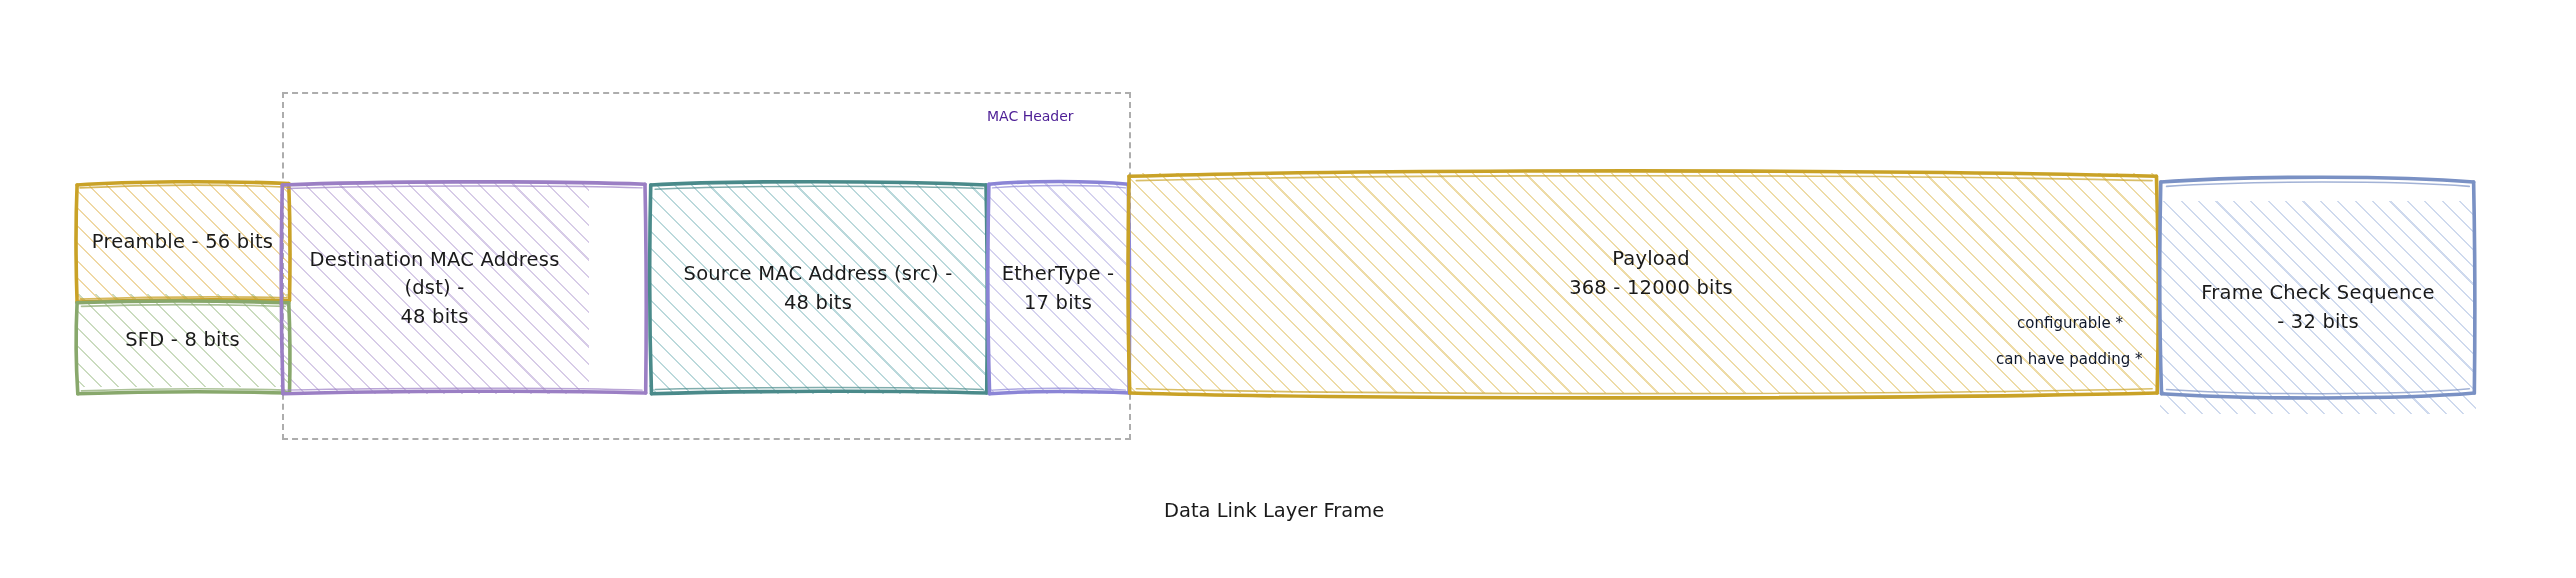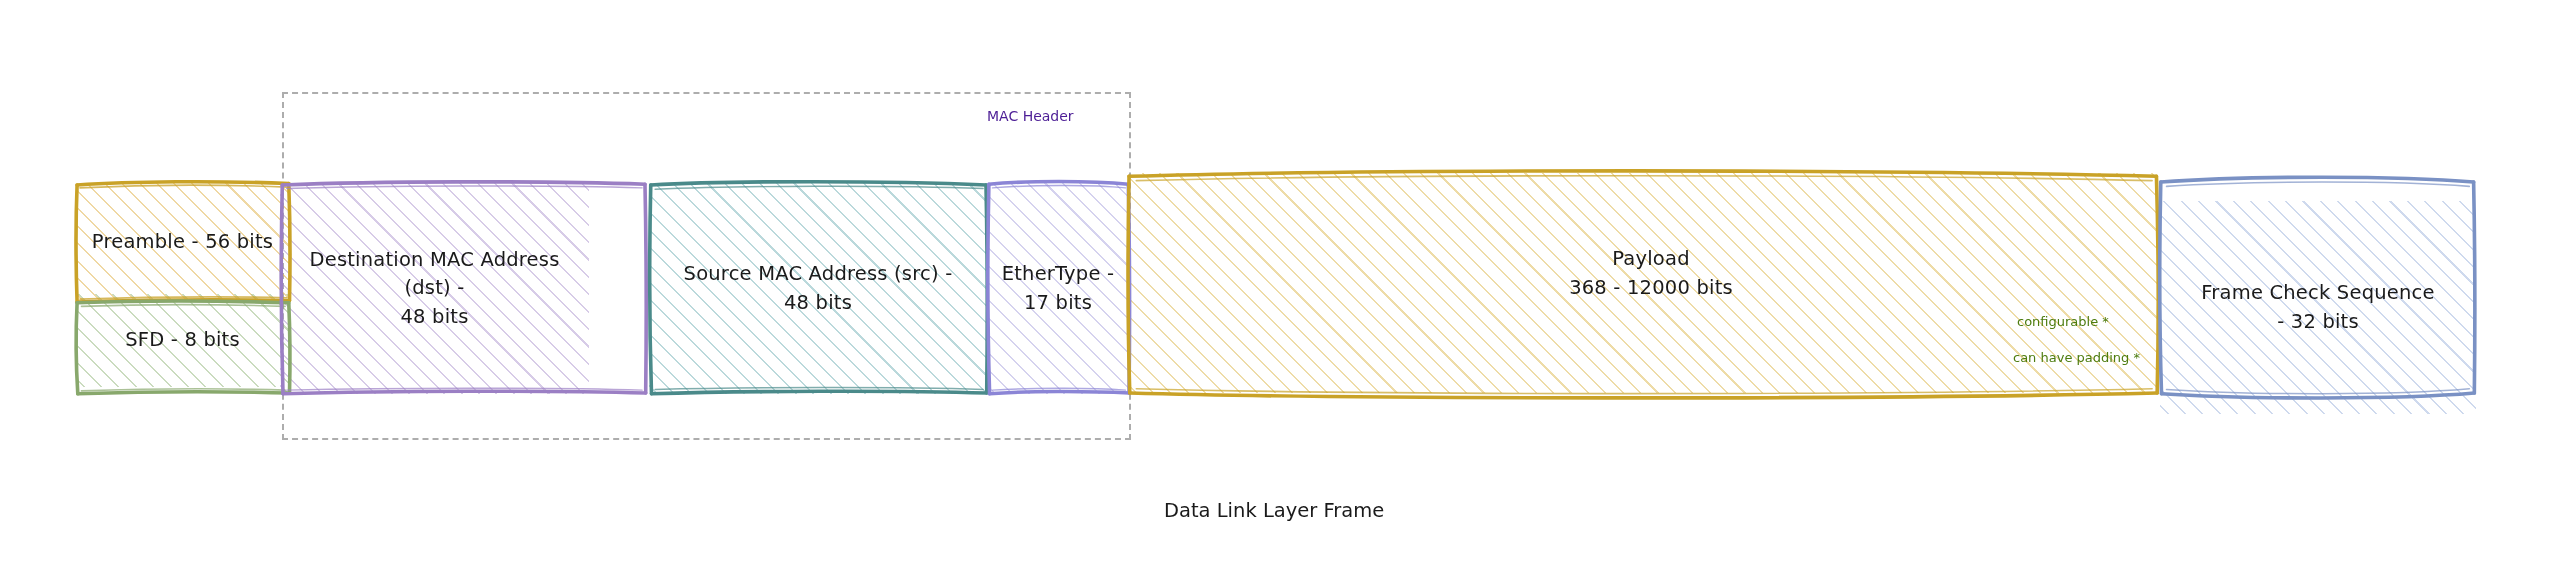--- a/index.html
+++ b/index.html
@@ -123,22 +123,22 @@
     position: absolute;
     color: #4c1d95;
     font-size: 14px;
     white-space: nowrap;
     z-index: 6;
   }
 
   
   .payload-note {
     position: absolute;
-    font-size: 13px;
-    color: #4d7c0f;
+    font-size: 15px;
+    color: #0f172a;
     white-space: nowrap;
     z-index: 5;
     text-align: left;
   }
 
   
   #diagram-caption {
     position: absolute;
     font-size: 19.5px;
     color: #1a1a1a;
@@ -191,21 +191,21 @@
   <div class="fbox hatch-amber" style="left:1128px; top:173px; width:1030px; height:220px; z-index:2;
               background-image: repeating-linear-gradient(45deg,
                  rgba(232,208,138,0) 0px, rgba(232,208,138,0) 5px,
                  rgba(232,208,138,0.75) 5px, rgba(232,208,138,0.75) 6.5px,
                  rgba(232,208,138,0) 6.5px, rgba(232,208,138,0) 12.3px); padding-left: 16px;">
     <span class="label" style="margin-top:-19px;">Payload
 368 - 12000 bits</span>
   </div>
 
   <div class="payload-note" style="left:2017px; top:314px;">configurable *</div>
-  <div class="payload-note" style="left:1996px; top:350px;margin-left:17px;">can have padding *</div>
+  <div class="payload-note" style="left:1996px; top:350px;">can have padding *</div>
 
   <div class="fbox hatch-blue" style="left:2160px; top:181px; width:316px; height:213px; z-index:3;margin-top:20px;">
     <span class="label">Frame Check Sequence
 - 32 bits</span>
   </div>
 
   <svg id="stroke-layer" viewBox="0 0 3564 800" xmlns="http://www.w3.org/2000/svg">
     <g fill="none" stroke-linecap="round" stroke-linejoin="round">
 
       <g stroke="#c9a227" stroke-width="5">

